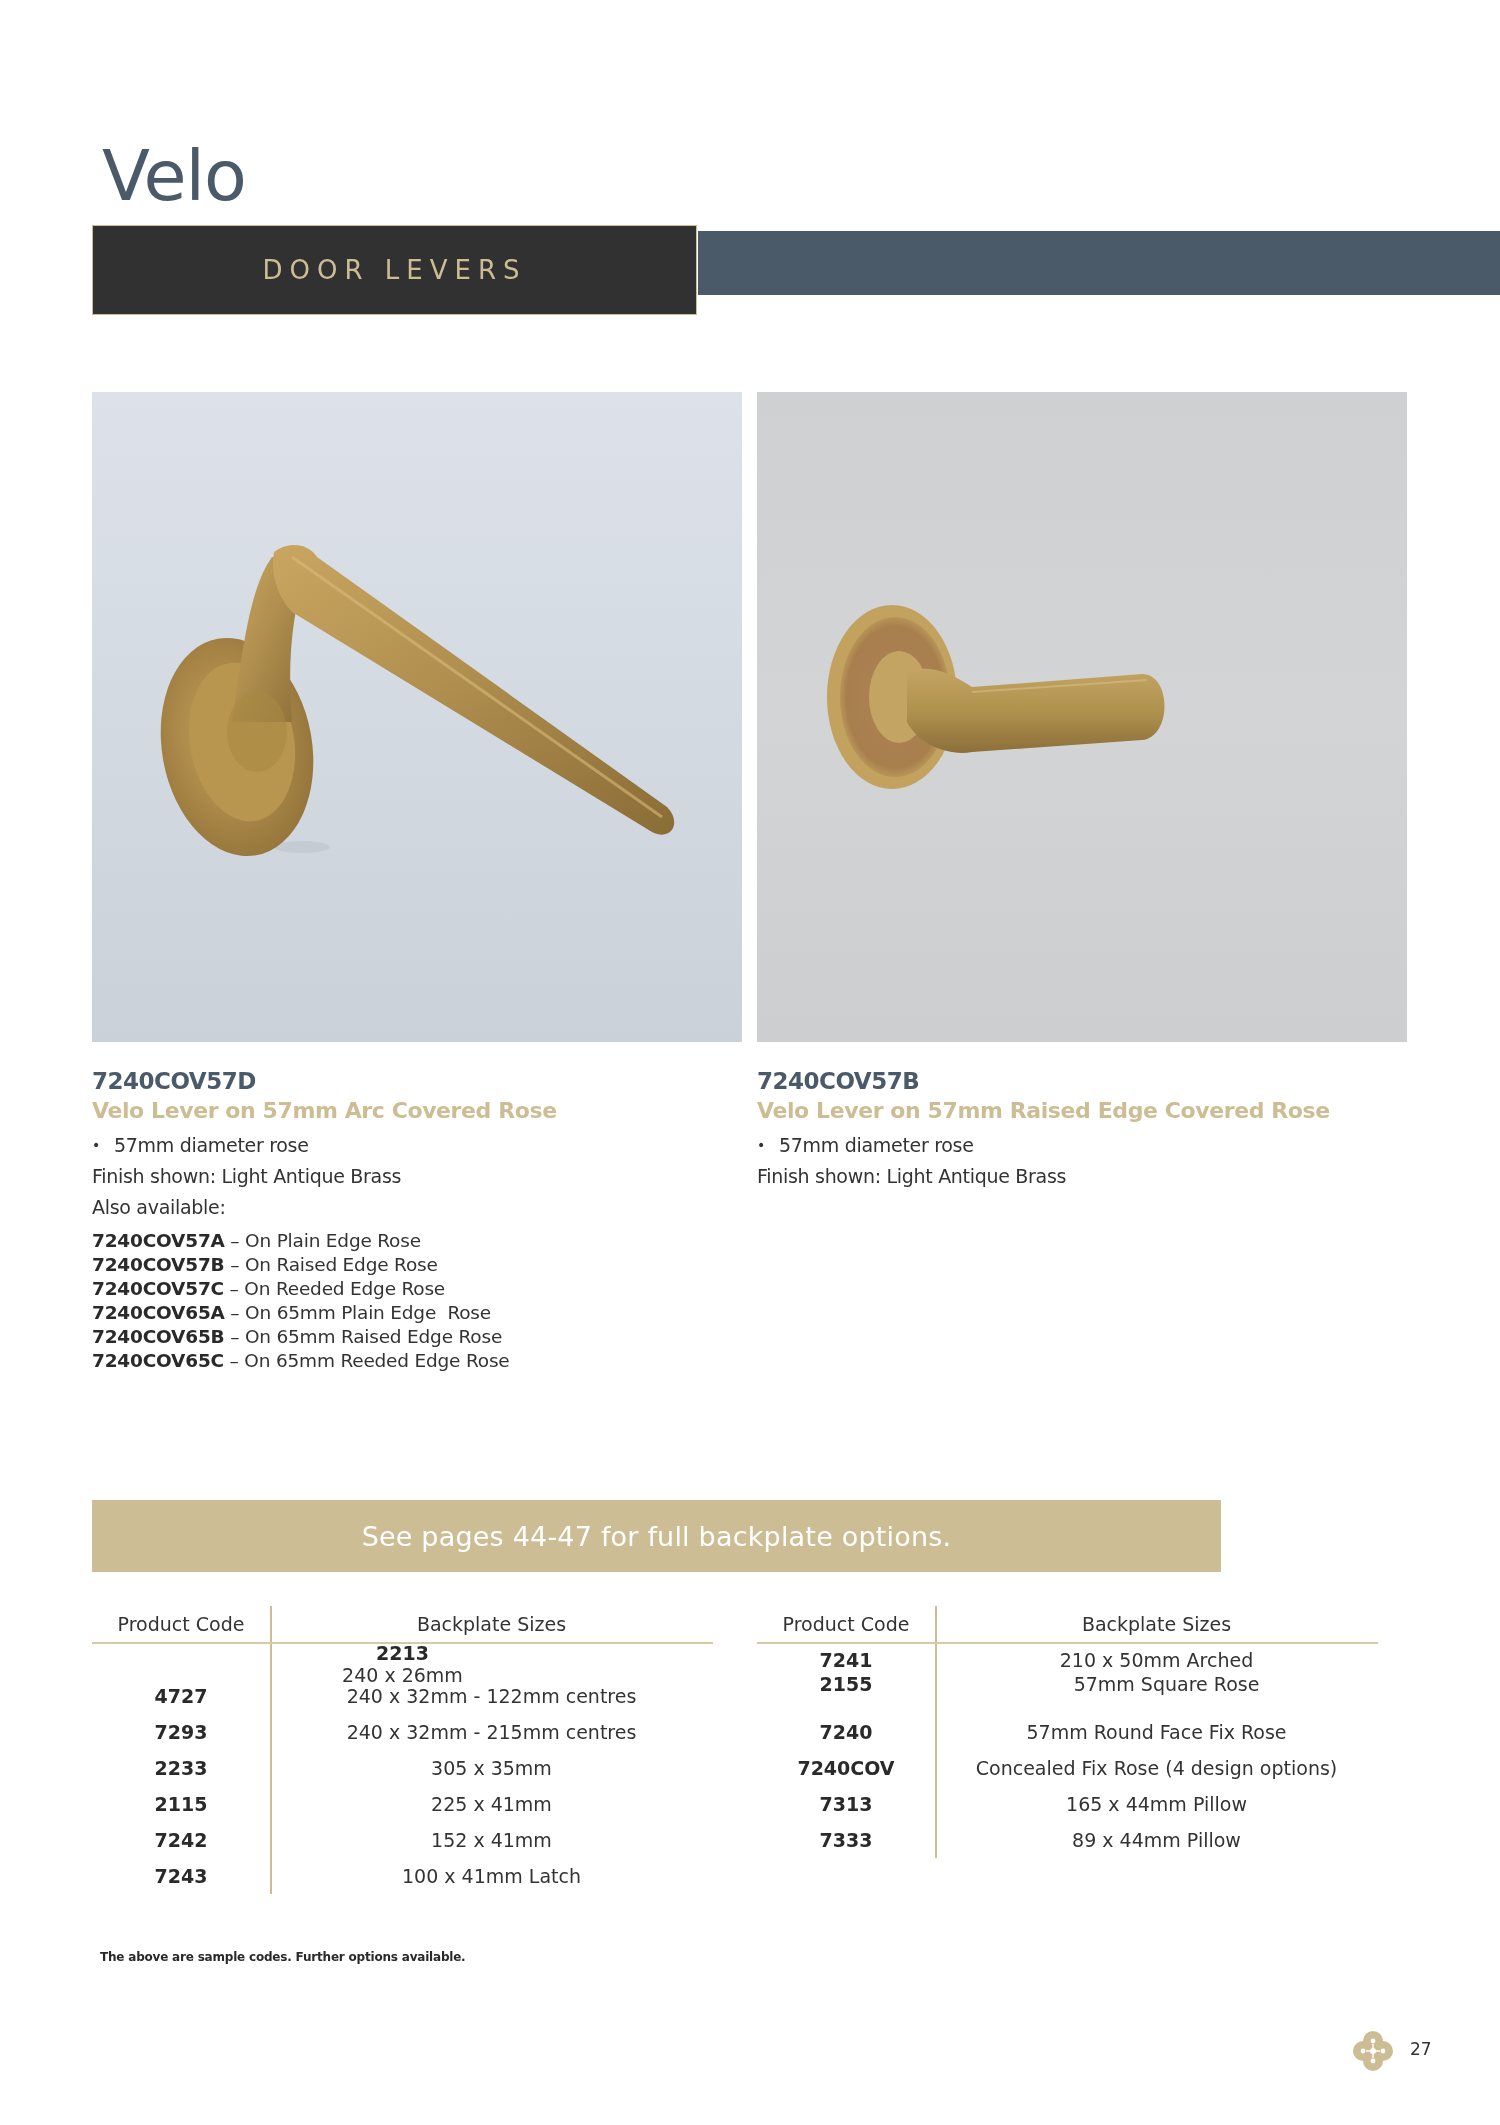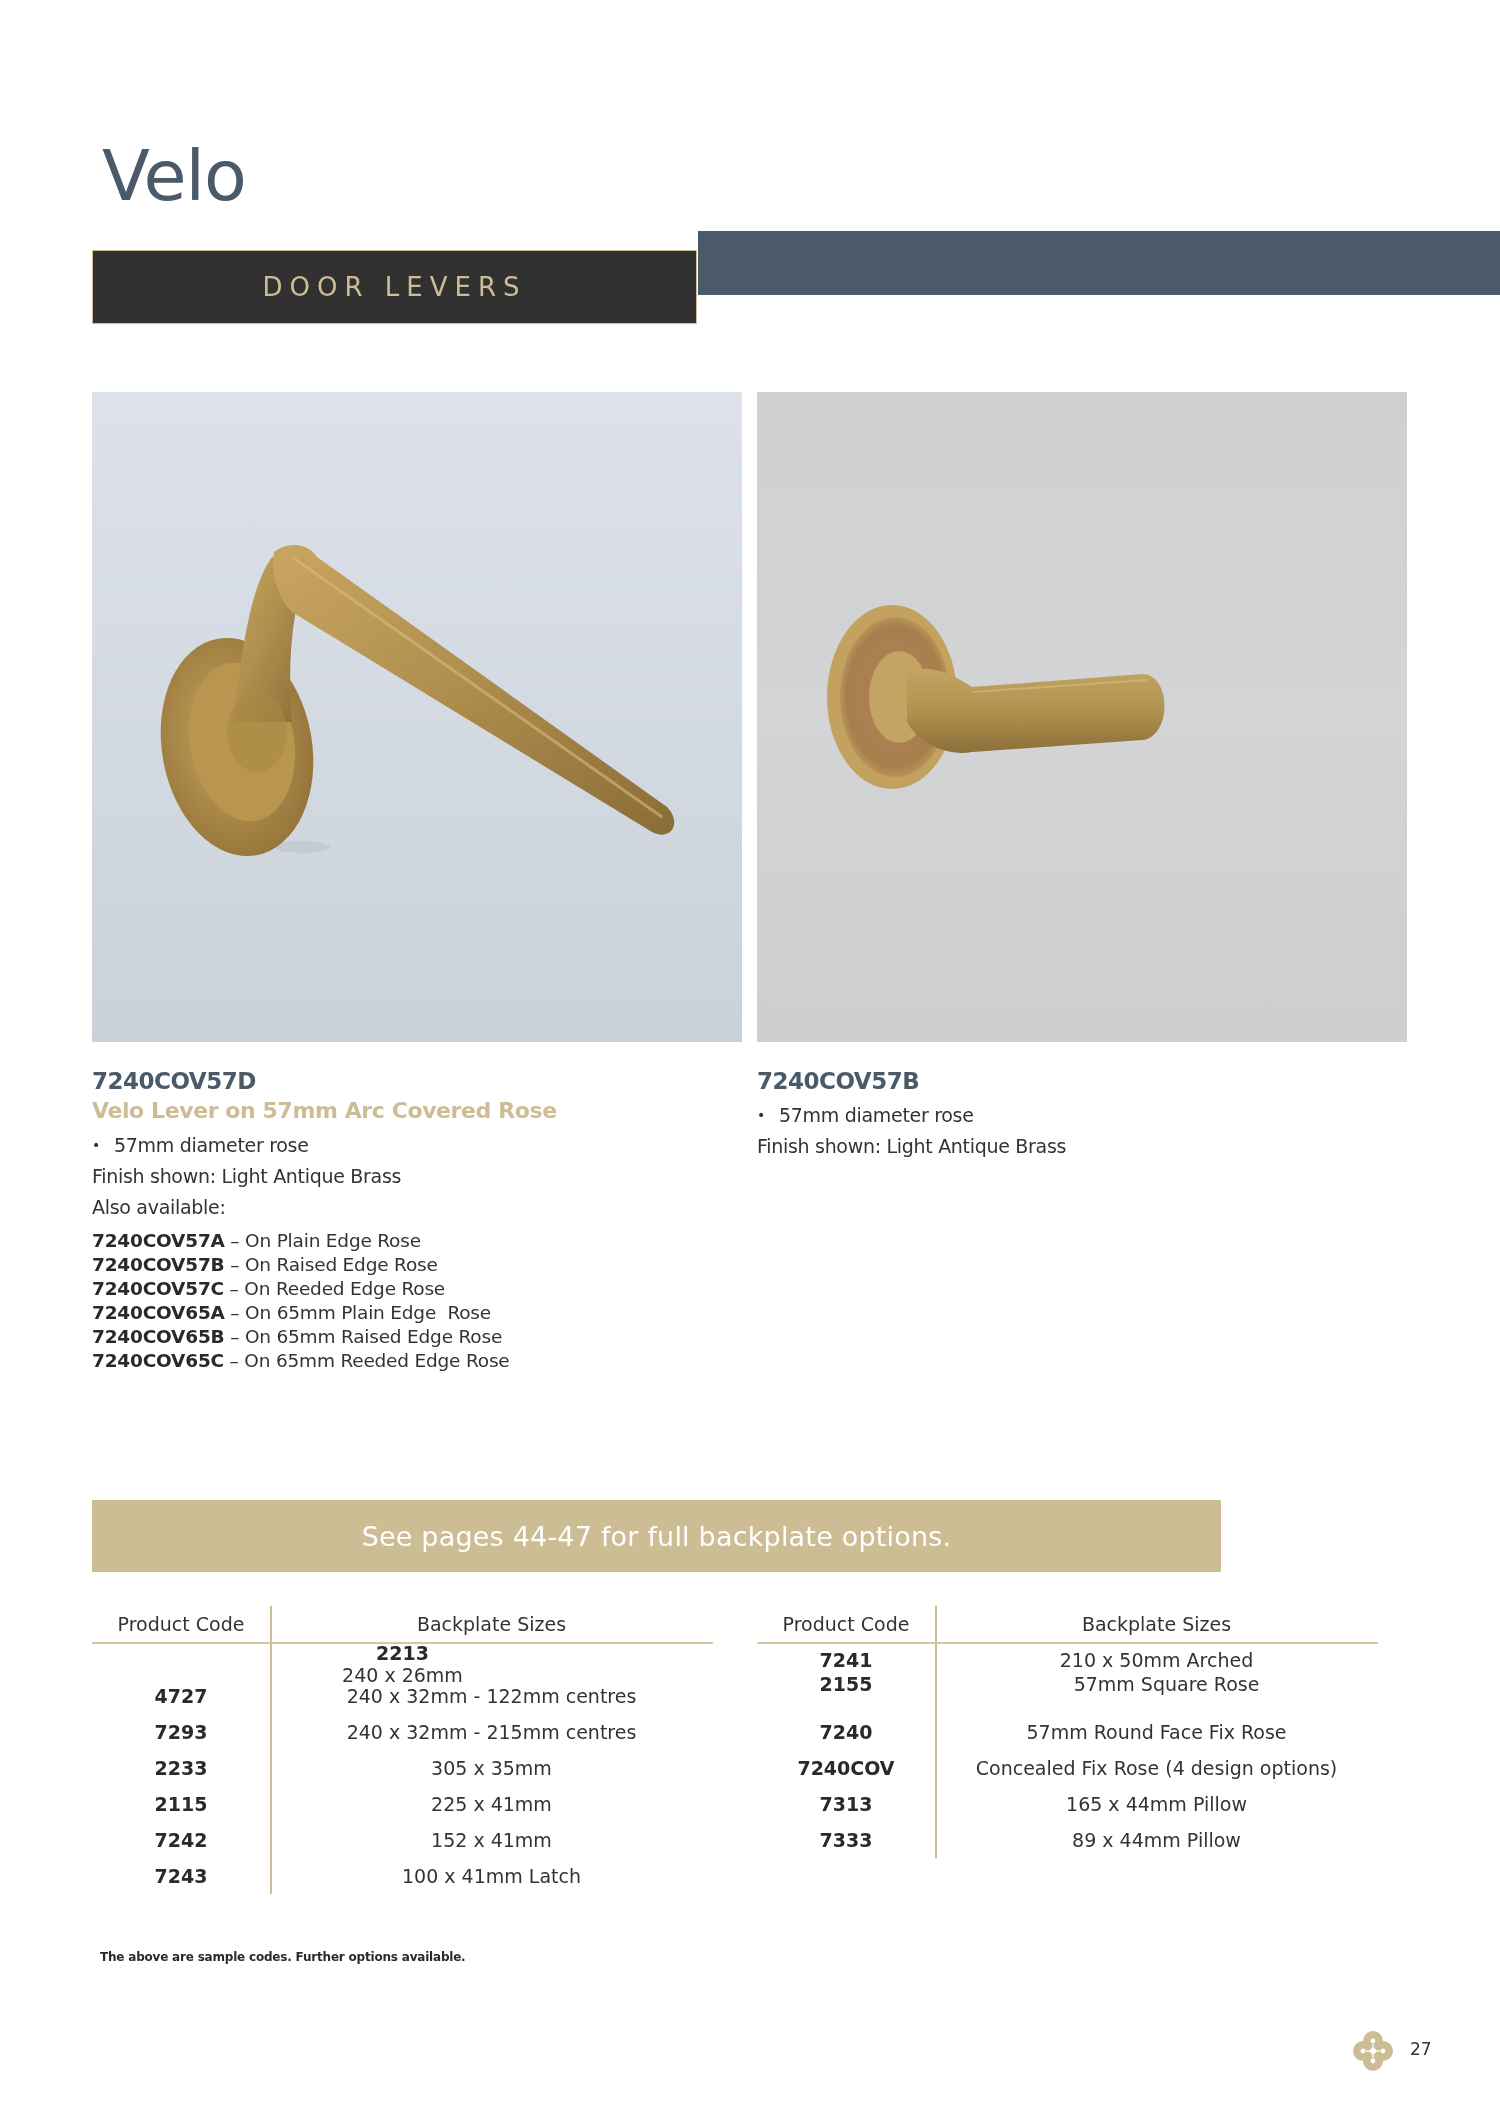--- a/index.html
+++ b/index.html
@@ -14,23 +14,23 @@
   
   .title {
     left: 90px; top: 122px; margin: 12px;
     font-family: "DejaVu Sans", sans-serif;
     font-size: 70px; line-height: 84px; font-weight: normal;
     color: #4a5a69; letter-spacing: -1px;
   }
 
   
   .section-box {
-    left: 92px; top: 225px; width: 605px; height: 74px;
+    left: 92px; top: 225px; width: 605px; height: 90px;
     background: #313131; border: 1px solid #cdbd94; box-sizing: border-box;
-    display: flex; align-items: center; justify-content: center; margin-top: 25px;
+    display: flex; align-items: center; justify-content: center;
   }
   .section-box span {
     color: #cdbd94; font-size: 26px; letter-spacing: 7px;
     font-family: "DejaVu Sans", sans-serif; font-weight: normal;
   }
   .section-bar {
     left: 698px; top: 231px; width: 802px; height: 64px; background: #4a5a69;
   }
 
   
@@ -162,20 +162,21 @@
     <div class="variant"><b>7240COV57B</b><span> – On Raised Edge Rose</span></div>
     <div class="variant"><b>7240COV57C</b><span> – On Reeded Edge Rose</span></div>
     <div class="variant"><b>7240COV65A</b><span style="white-space:pre"> – On 65mm Plain Edge  Rose</span></div>
     <div class="variant"><b>7240COV65B</b><span> – On 65mm Raised Edge Rose</span></div>
     <div class="variant"><b>7240COV65C</b><span> – On 65mm Reeded Edge Rose</span></div>
   </div>
 </div>
 
 <div class="abs product right">
   <div class="code">7240COV57B</div>
+  <div class="name">Velo Lever on 57mm Raised Edge Covered Rose</div>
   <div class="bullet"><span class="dot">•</span><span>57mm diameter rose</span></div>
   <div class="finish">Finish shown: Light Antique Brass</div>
 </div>
 
 <div class="abs banner">
   <span>See pages 44-47 for full backplate options.</span>
 </div>
 
 <div class="abs tbl left" style="height:288px;">
   <div class="vline" style="height:288px;"></div>

